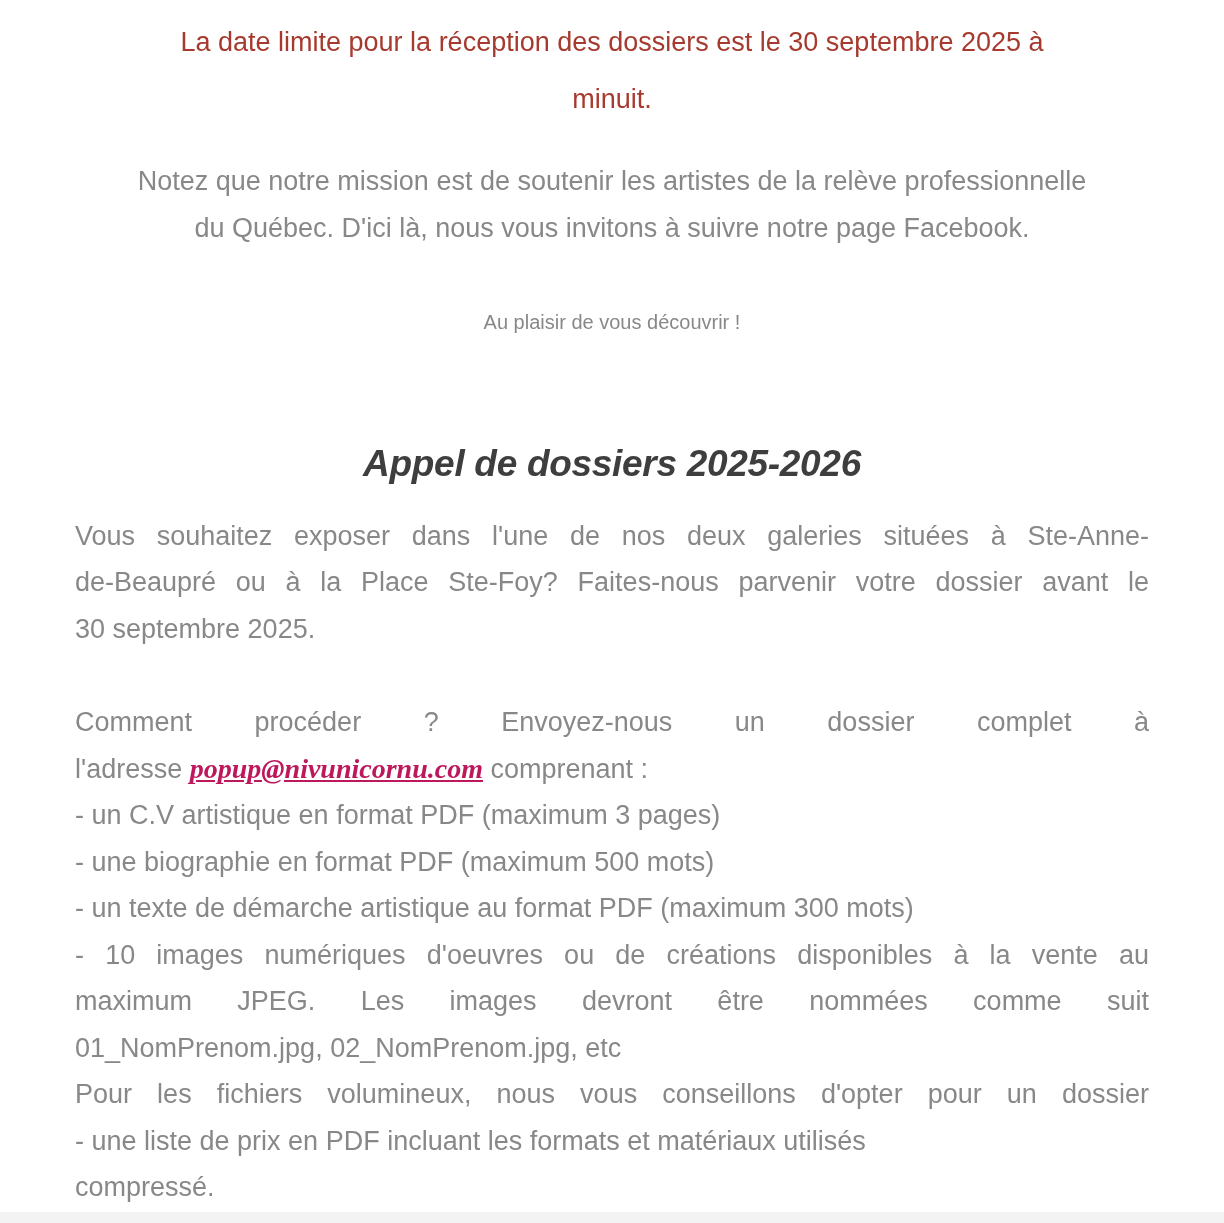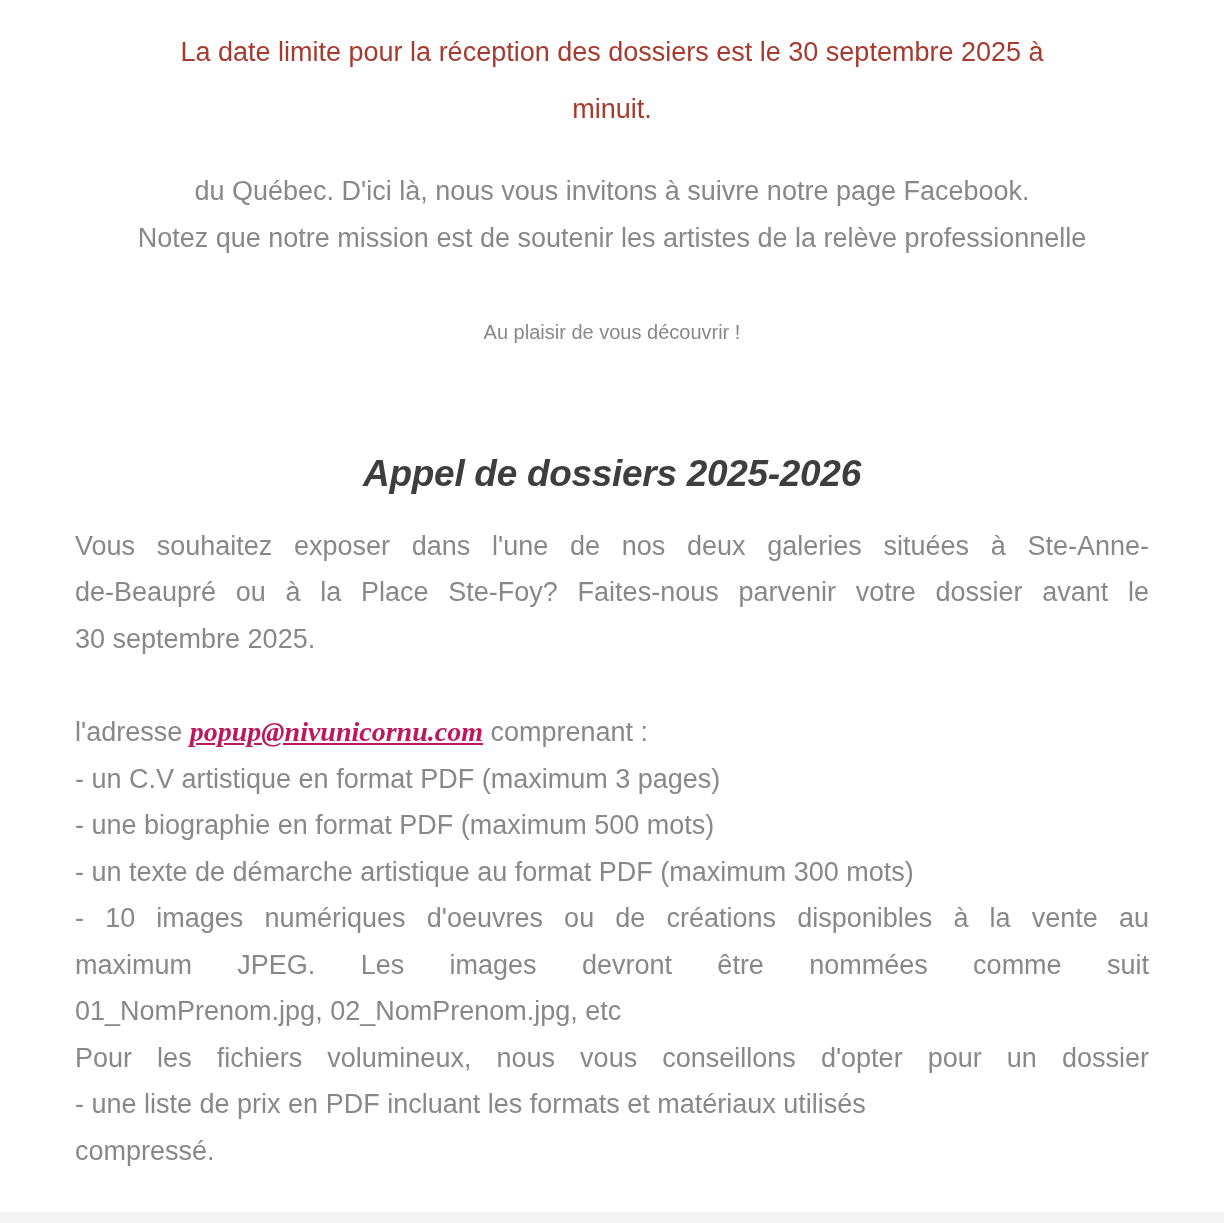--- a/index.html
+++ b/index.html
@@ -7,21 +7,21 @@
     width: 1224px;
     height: 1223px;
     background: #ffffff;
     overflow: hidden;
     font-family: "Liberation Sans", "DejaVu Sans", sans-serif;
   }
   .page {
     position: relative;
     width: 1224px;
     height: 1223px;
-    padding: 24px 75px 0 75px;
+    padding: 14px 75px 0 75px;
     background: #ffffff;
   }
   
   .deadline {
     color: #a73a2e;
     font-size: 27px;
     line-height: 57px;
     text-align: center;
   }
   .deadline .line { white-space: nowrap; }
@@ -90,35 +90,36 @@
 <body>
 
 <div class="page">
 
   <div class="deadline">
     <div class="line">La date limite pour la réception des dossiers est le 30 septembre 2025 à</div>
     <div class="line">minuit.</div>
   </div>
 
   <div class="mission">
+    <div class="line">Notez que notre mission est de soutenir les artistes de la relève professionnelle</div>
     <div class="line">du Québec. D'ici là, nous vous invitons à suivre notre page Facebook.</div>
-    <div class="line">Notez que notre mission est de soutenir les artistes de la relève professionnelle</div>
   </div>
 
   <div class="closing">Au plaisir de vous découvrir !</div>
 
   <h2 class="section-title">Appel de dossiers 2025-2026</h2>
 
   <div class="intro">
     <div class="para-line fill">Vous souhaitez exposer dans l'une de nos deux galeries situées à Ste-Anne-</div>
     <div class="para-line fill">de-Beaupré ou à la Place Ste-Foy? Faites-nous parvenir votre dossier avant le</div>
     <div class="para-line">30 septembre 2025.</div>
   </div>
 
   <div class="howto">
+    <div class="para-line fill">Comment procéder ? Envoyez-nous un dossier complet à</div>
     <div class="para-line">
       <span>l'adresse </span><a class="email-link">popup@nivunicornu.com</a><span> comprenant :</span>
     </div>
     <div class="para-line">- un C.V artistique en format PDF (maximum 3 pages)</div>
     <div class="para-line">- une biographie en format PDF (maximum 500 mots)</div>
     <div class="para-line">- un texte de démarche artistique au format PDF (maximum 300 mots)</div>
     <div class="para-line fill">- 10 images numériques d'oeuvres ou de créations disponibles à la vente au</div>
     <div class="para-line fill">maximum JPEG. Les images devront être nommées comme suit</div>
     <div class="para-line">01_NomPrenom.jpg, 02_NomPrenom.jpg, etc</div>
     <div class="para-line fill">Pour les fichiers volumineux, nous vous conseillons d'opter pour un dossier</div>

